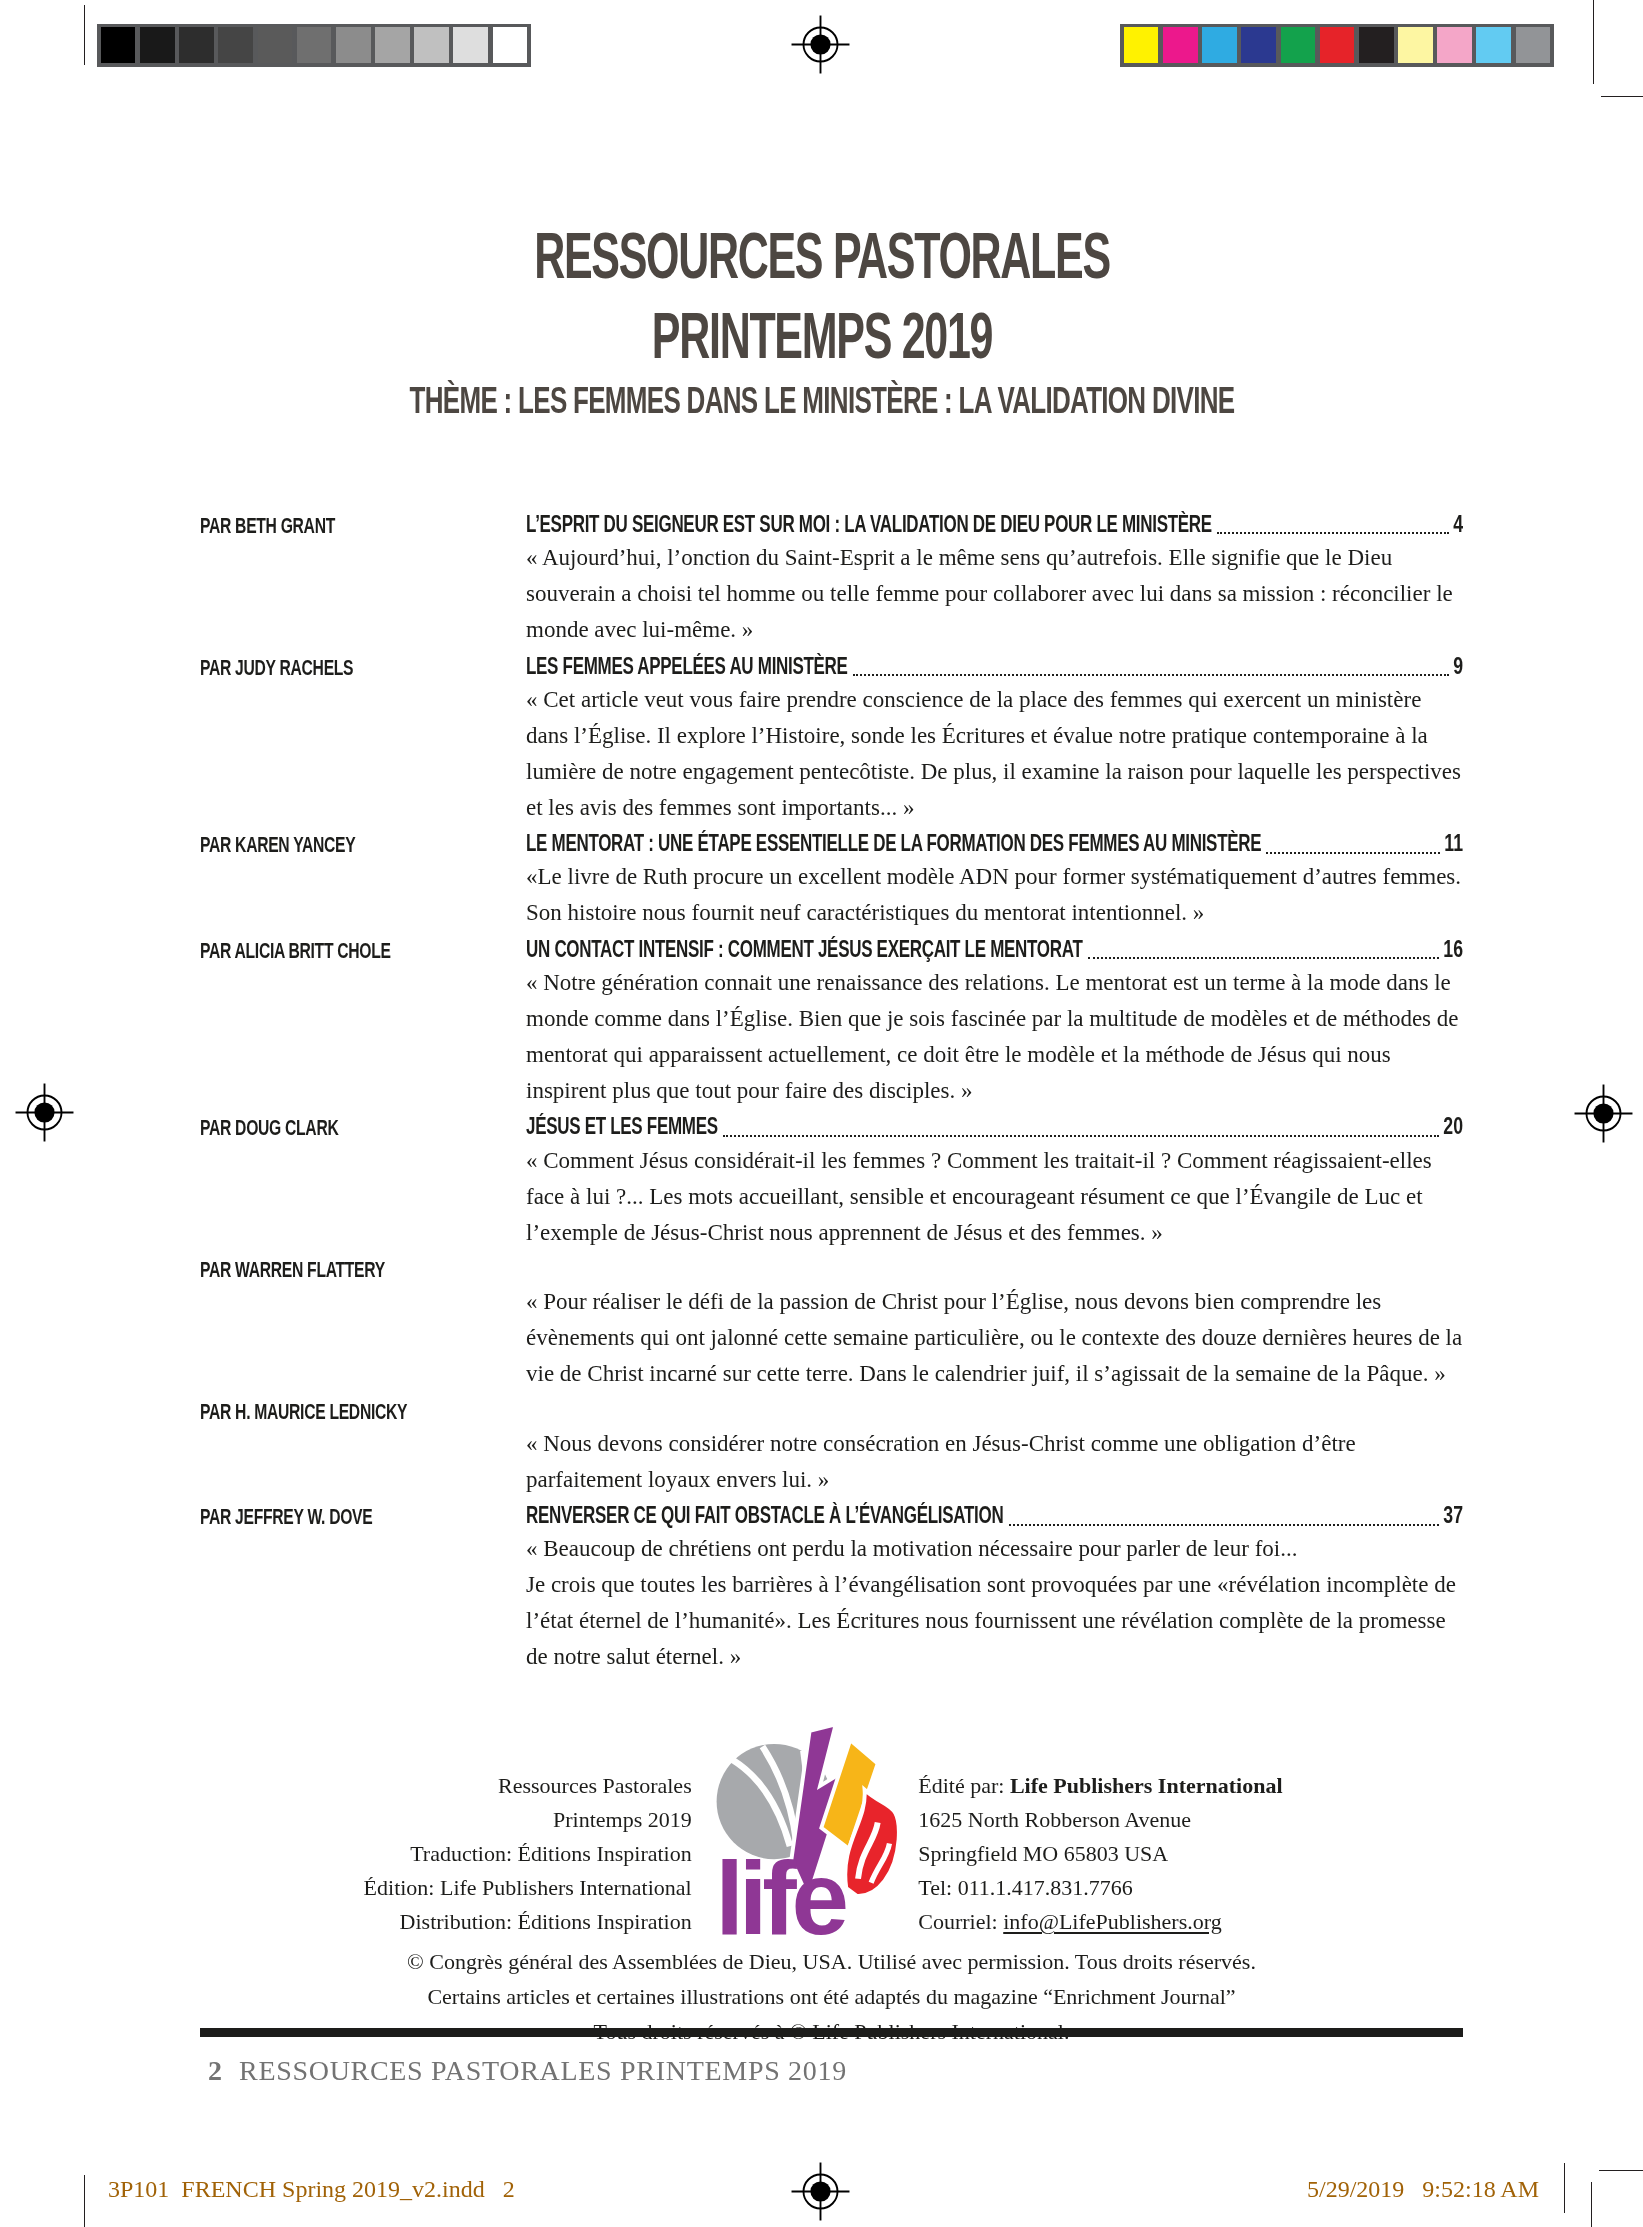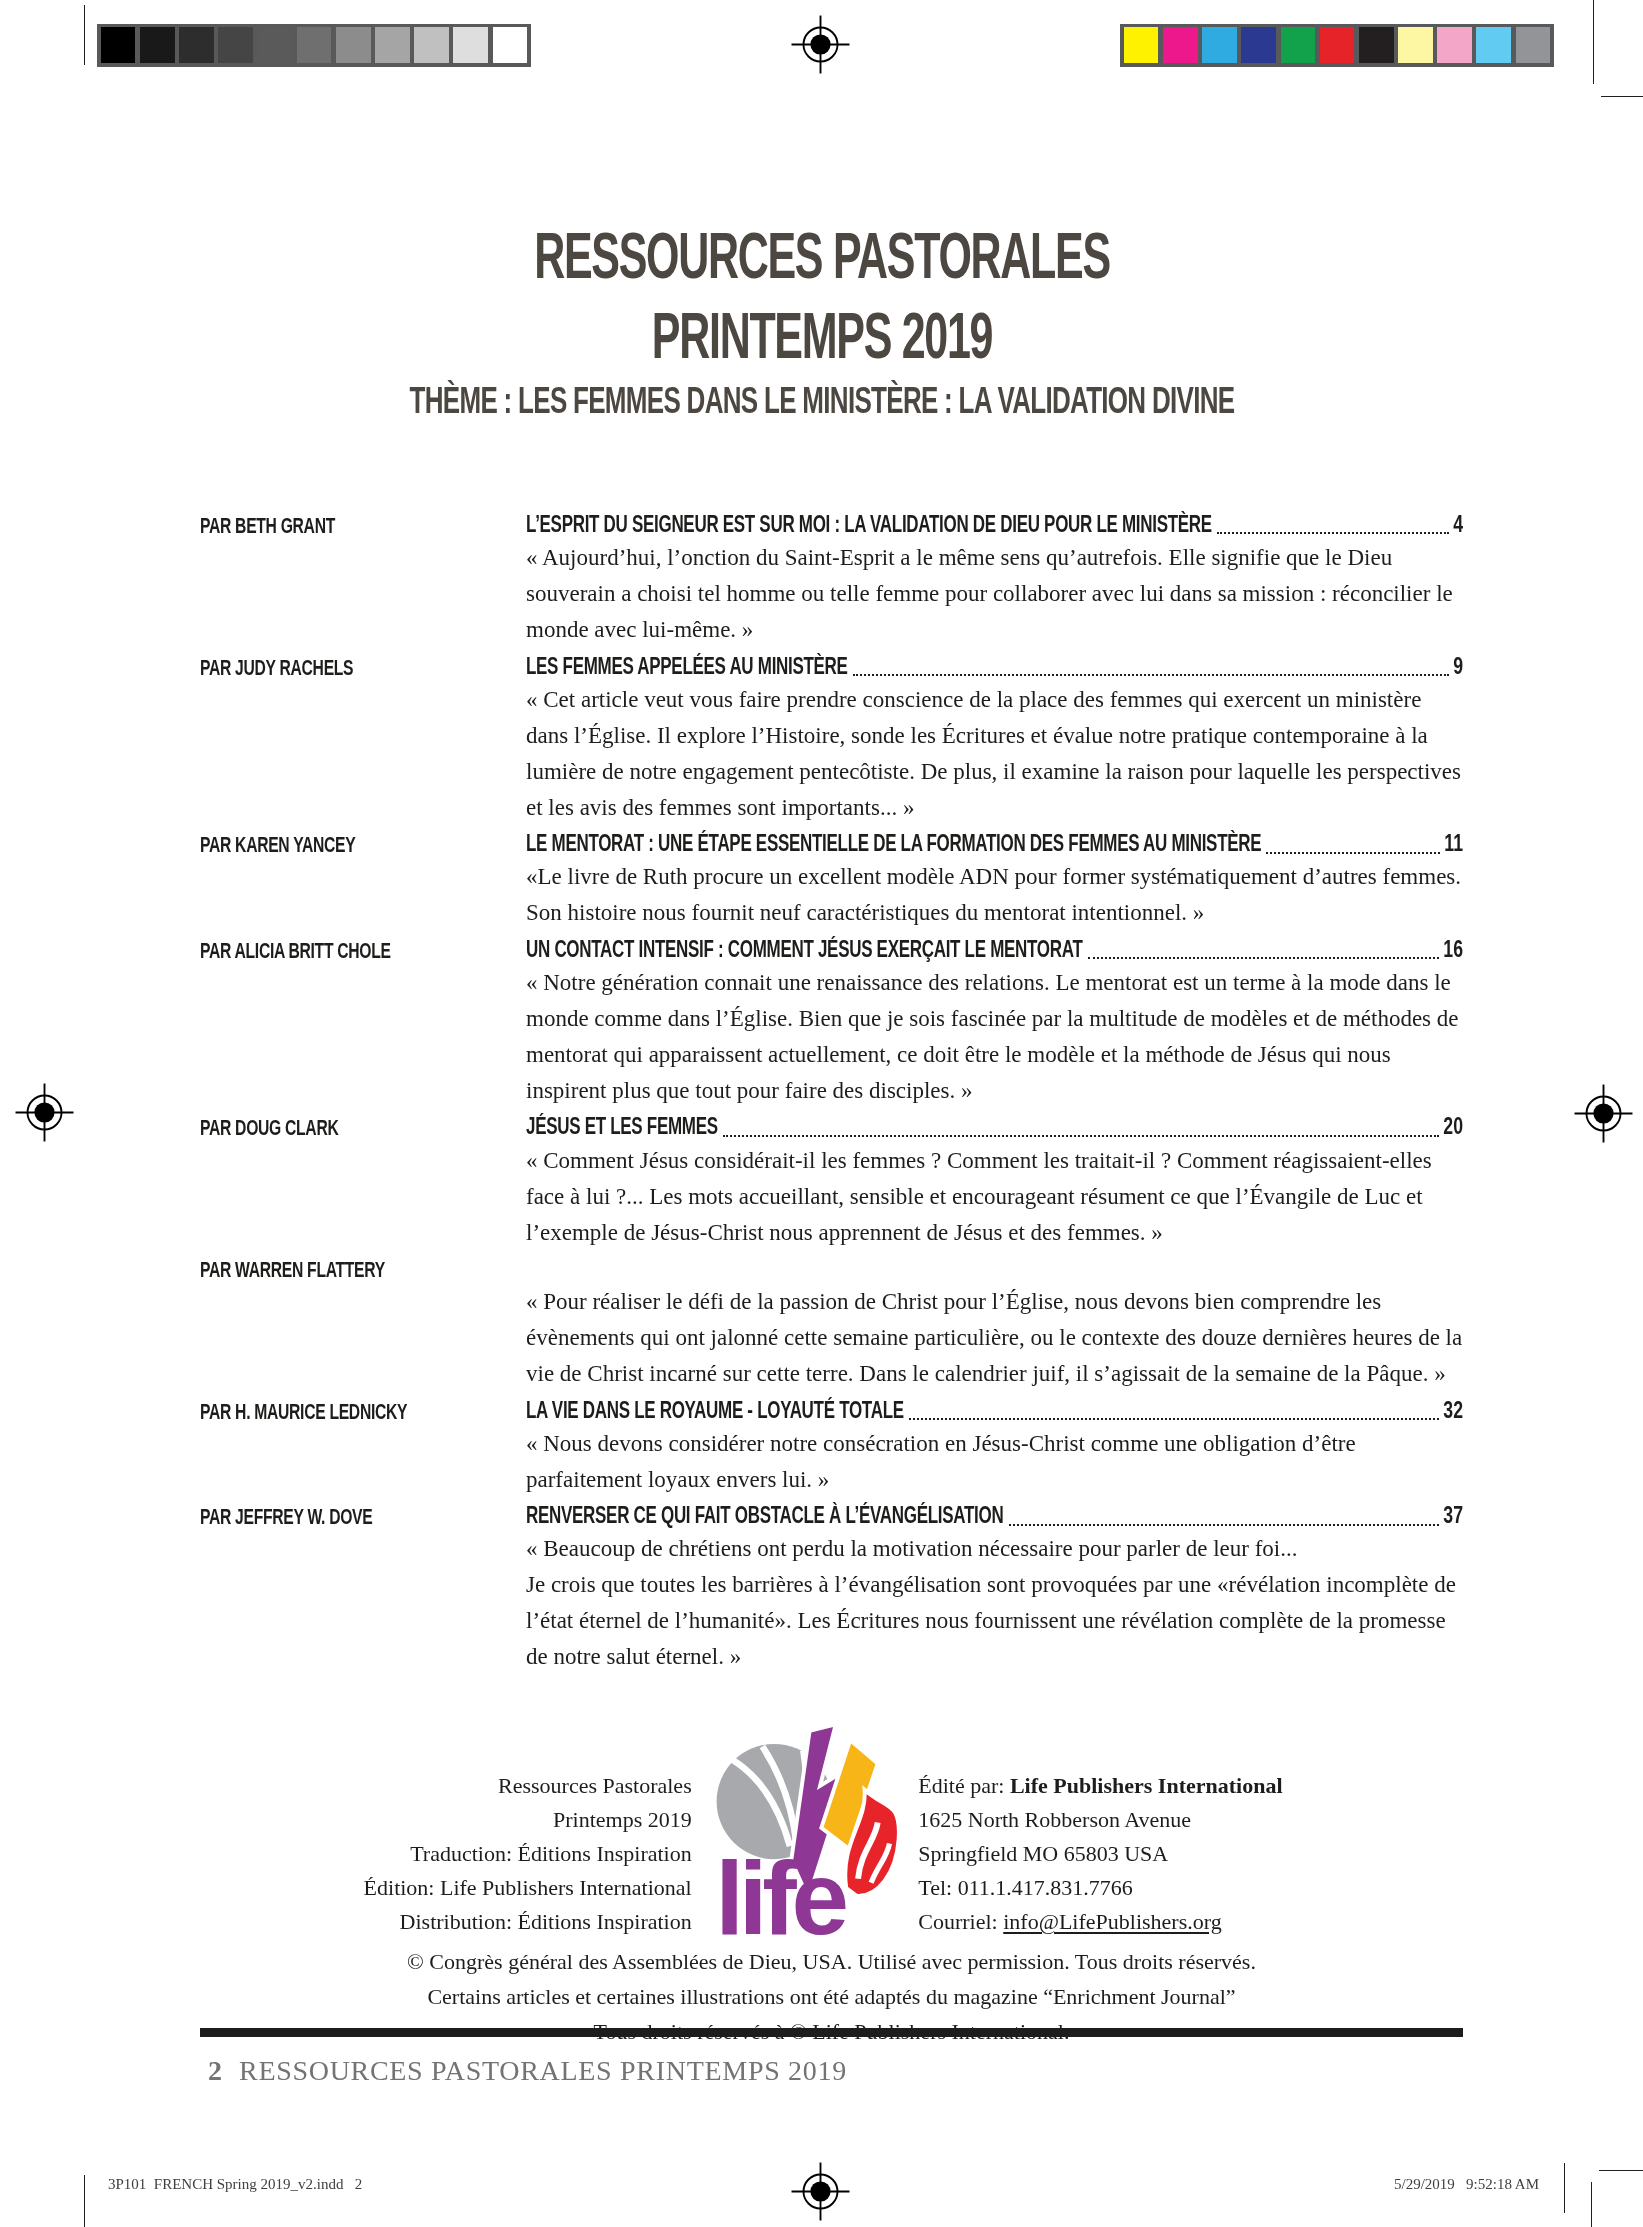--- a/index.html
+++ b/index.html
@@ -62,21 +62,21 @@
   .email-link{color:#1d1d1b;text-decoration:underline;text-underline-offset:3.3px;}
   .logo{margin-top:-38px;flex:0 0 auto;}
   
   .credits{position:absolute;top:1944px;left:200px;width:1263px;text-align:center;font-size:22px;line-height:35px;}
   
   .footrule{position:absolute;top:2028px;left:200px;width:1263px;height:8.5px;background:#1d1d1b;}
   .pagefooter{position:absolute;top:2055px;left:208px;font-size:28px;color:#737373;}
   .pagefooter .pnum{font-weight:700;margin-right:17px;}
   .pagefooter .ptext{letter-spacing:0.7px;}
   
-  .slug{position:absolute;top:2176px;font-size:15px;color:#404040;white-space:pre;}
+  .slug{position:absolute;top:2176px;font-size:24px;color:#a16207;white-space:pre;}
   .slug-left{left:108px;}
   .slug-right{right:105px;}
 </style>
 </head>
 <body>
 
 <div class="calbar" id="graybar">
     <div class="swatch" style="background: rgb(0, 0, 0);"></div>
     <div class="swatch" style="background: rgb(25, 25, 25);"></div>
     <div class="swatch" style="background: rgb(45, 45, 45);"></div>
@@ -213,25 +213,20 @@
     <div class="author-cell">
         <span class="cond">PAR WARREN FLATTERY</span>
       </div>
     <div class="edesc">« Pour réaliser le défi de la passion de Christ pour l’Église, nous devons bien comprendre les évènements qui ont jalonné cette semaine particulière, ou le contexte des douze dernières heures de la vie de Christ incarné sur cette terre. Dans le calendrier juif, il s’agissait de la semaine de la Pâque. »</div>
   </div>
 
   <div class="entry">
     <div class="author-cell">
         <span class="cond">PAR H. MAURICE LEDNICKY</span>
       </div>
-    <div class="title-row">
-      <span class="etitle cond">LA VIE DANS LE ROYAUME - LOYAUTÉ TOTALE</span>
-      <span class="leader"></span>
-      <span class="epage cond">32</span>
-    </div>
     <div class="edesc">« Nous devons considérer notre consécration en Jésus-Christ comme une obligation d’être parfaitement loyaux envers lui. »</div>
   </div>
 
   <div class="entry">
     <div class="author-cell">
         <span class="cond">PAR JEFFREY W. DOVE</span>
       </div>
     <div class="title-row">
       <span class="etitle cond">RENVERSER CE QUI FAIT OBSTACLE À L’ÉVANGÉLISATION</span>
       <span class="leader"></span>

